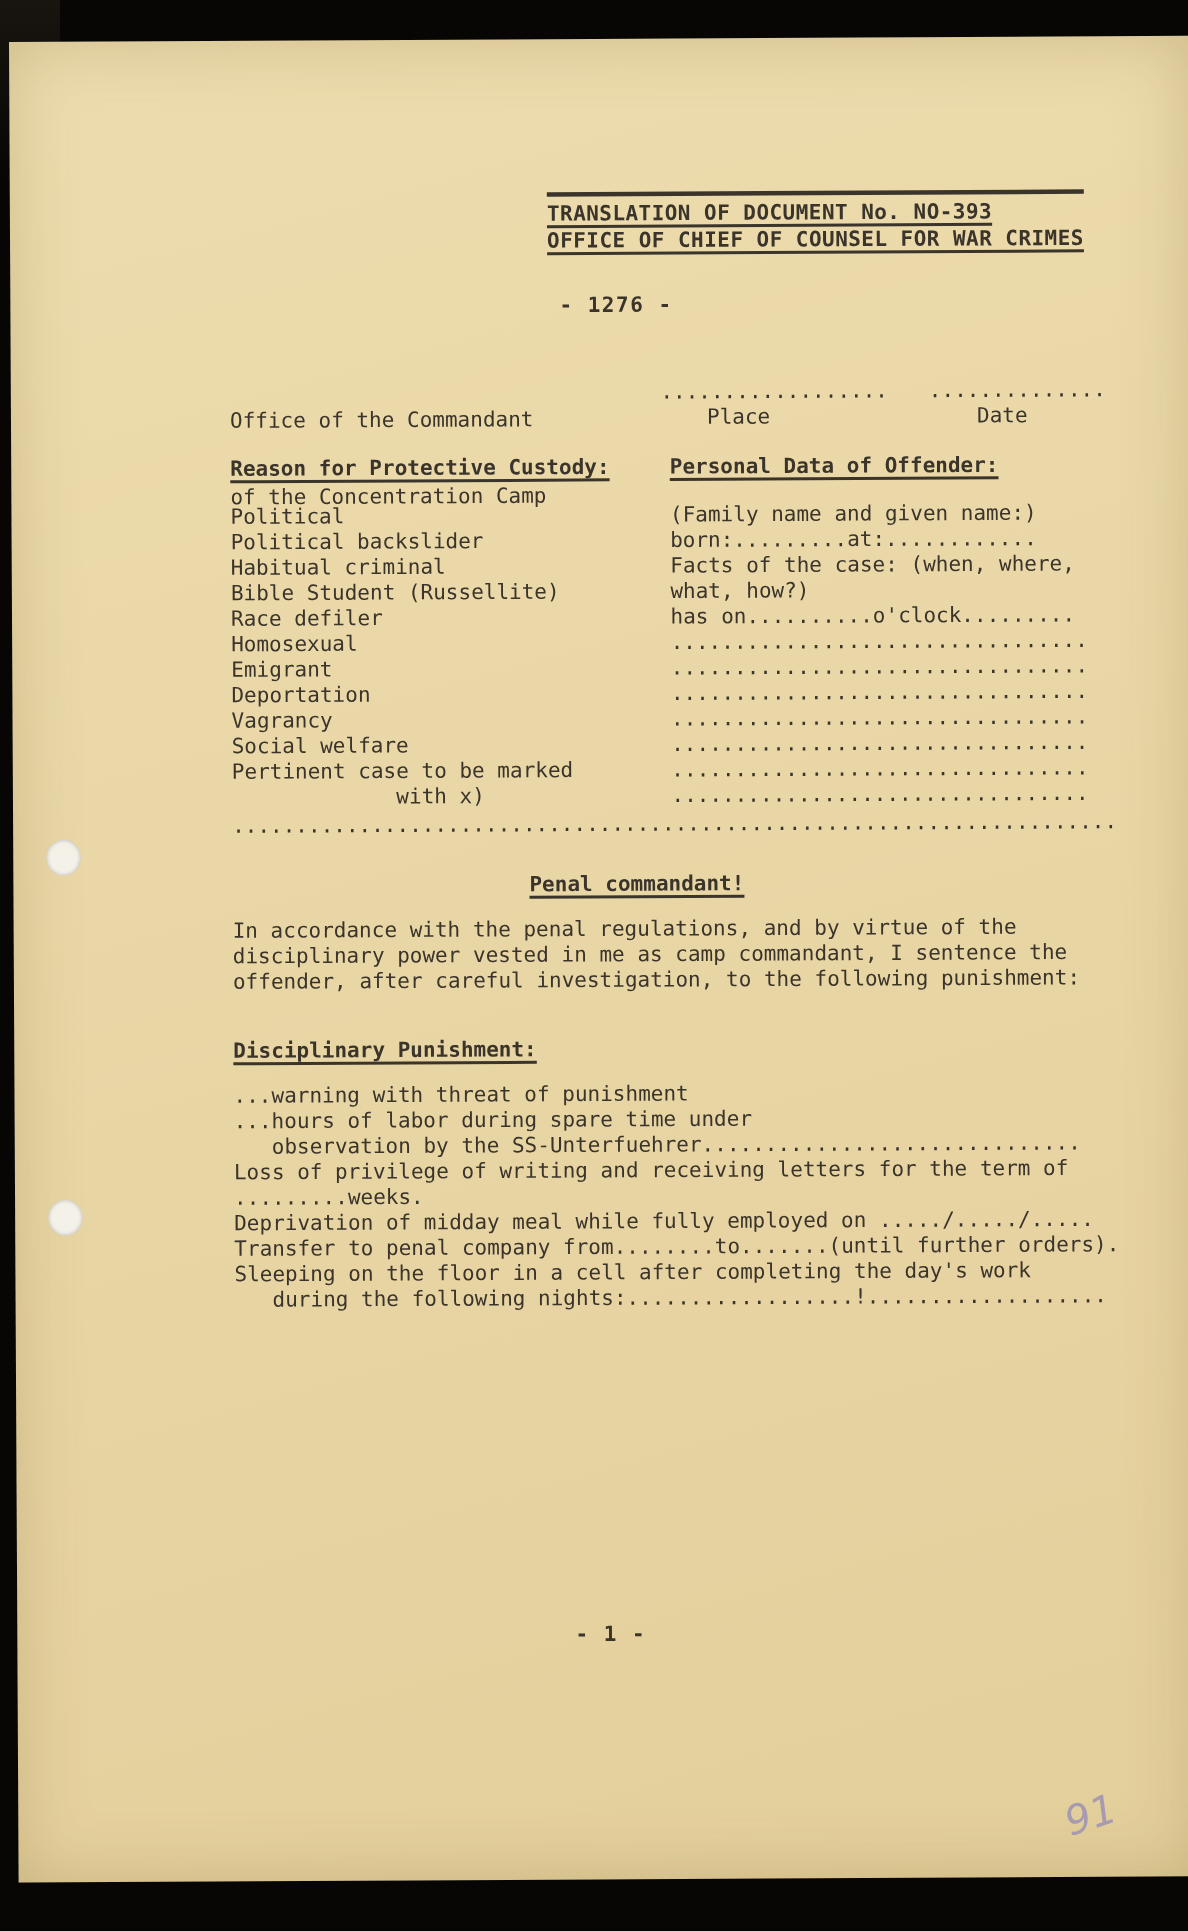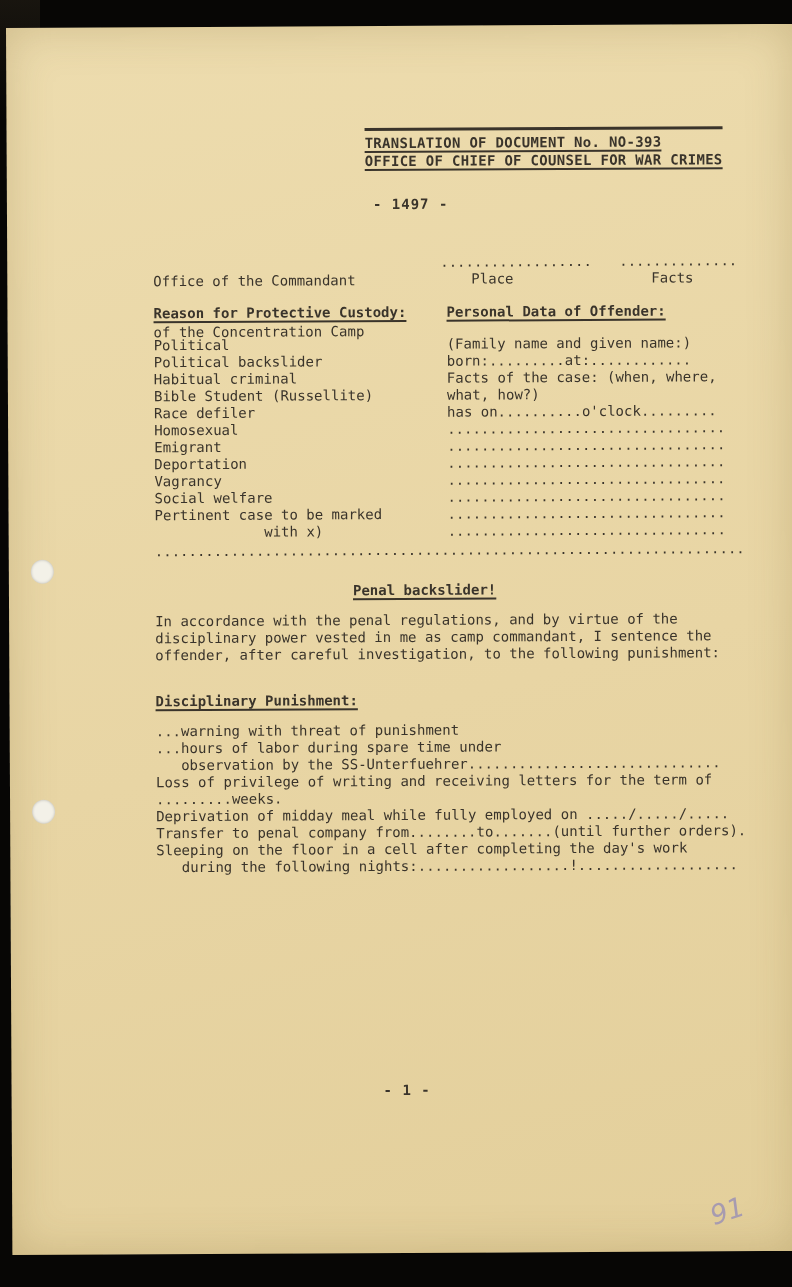--- a/index.html
+++ b/index.html
@@ -120,41 +120,41 @@
   <div class="paper">
 
     <div class="hole hole-1"></div>
     <div class="hole hole-2"></div>
 
     <div class="doc-header">
       <div class="hline">TRANSLATION OF DOCUMENT No. NO-393</div>
       <div class="hline">OFFICE OF CHIEF OF COUNSEL FOR WAR CRIMES</div>
     </div>
 
-    <div class="abs pageno-top">- 1497 -</div>
+    <div class="abs pageno-top">- 1276 -</div>
 
     <div class="abs office-block">
       <div class="tline">Office of the Commandant</div>
       <div class="tline">of the Concentration Camp</div>
     </div>
 
     <div class="abs place-dots">..................</div>
     <div class="abs date-dots">..............</div>
     <div class="abs place-label">Place</div>
-    <div class="abs date-label">Facts</div>
+    <div class="abs date-label">Date</div>
 
     <div class="abs section-heading custody-heading">Reason for Protective Custody:</div>
     <div class="abs section-heading offender-heading">Personal Data of Offender:</div>
 
     <div class="abs custody-list"><div class="tline">Political</div><div class="tline">Political backslider</div><div class="tline">Habitual criminal</div><div class="tline">Bible Student (Russellite)</div><div class="tline">Race defiler</div><div class="tline">Homosexual</div><div class="tline">Emigrant</div><div class="tline">Deportation</div><div class="tline">Vagrancy</div><div class="tline">Social welfare</div><div class="tline">Pertinent case to be marked</div><div class="tline">             with x)</div></div>
     <div class="abs offender-list"><div class="tline">(Family name and given name:)</div><div class="tline">born:.........at:............</div><div class="tline">Facts of the case: (when, where,</div><div class="tline">what, how?)</div><div class="tline">has on..........o'clock.........</div><div class="tline">.................................</div><div class="tline">.................................</div><div class="tline">.................................</div><div class="tline">.................................</div><div class="tline">.................................</div><div class="tline">.................................</div><div class="tline">.................................</div></div>
 
     <div class="abs divider-dots">......................................................................</div>
 
-    <div class="abs section-heading penal-heading">Penal backslider!</div>
+    <div class="abs section-heading penal-heading">Penal commandant!</div>
     <div class="abs penal-paragraph"><div class="tline">In accordance with the penal regulations, and by virtue of the</div><div class="tline">disciplinary power vested in me as camp commandant, I sentence the</div><div class="tline">offender, after careful investigation, to the following punishment:</div></div>
 
     <div class="abs section-heading discipline-heading">Disciplinary Punishment:</div>
     <div class="abs discipline-list"><div class="tline">...warning with threat of punishment</div><div class="tline">...hours of labor during spare time under</div><div class="tline">   observation by the SS-Unterfuehrer..............................</div><div class="tline">Loss of privilege of writing and receiving letters for the term of</div><div class="tline">.........weeks.</div><div class="tline">Deprivation of midday meal while fully employed on ...../...../.....</div><div class="tline">Transfer to penal company from........to.......(until further orders).</div><div class="tline">Sleeping on the floor in a cell after completing the day's work</div><div class="tline">   during the following nights:..................!...................</div></div>
 
     <div class="abs pageno-bottom">- 1 -</div>
 
     <div class="abs handwriting">91</div>
 
   </div>

